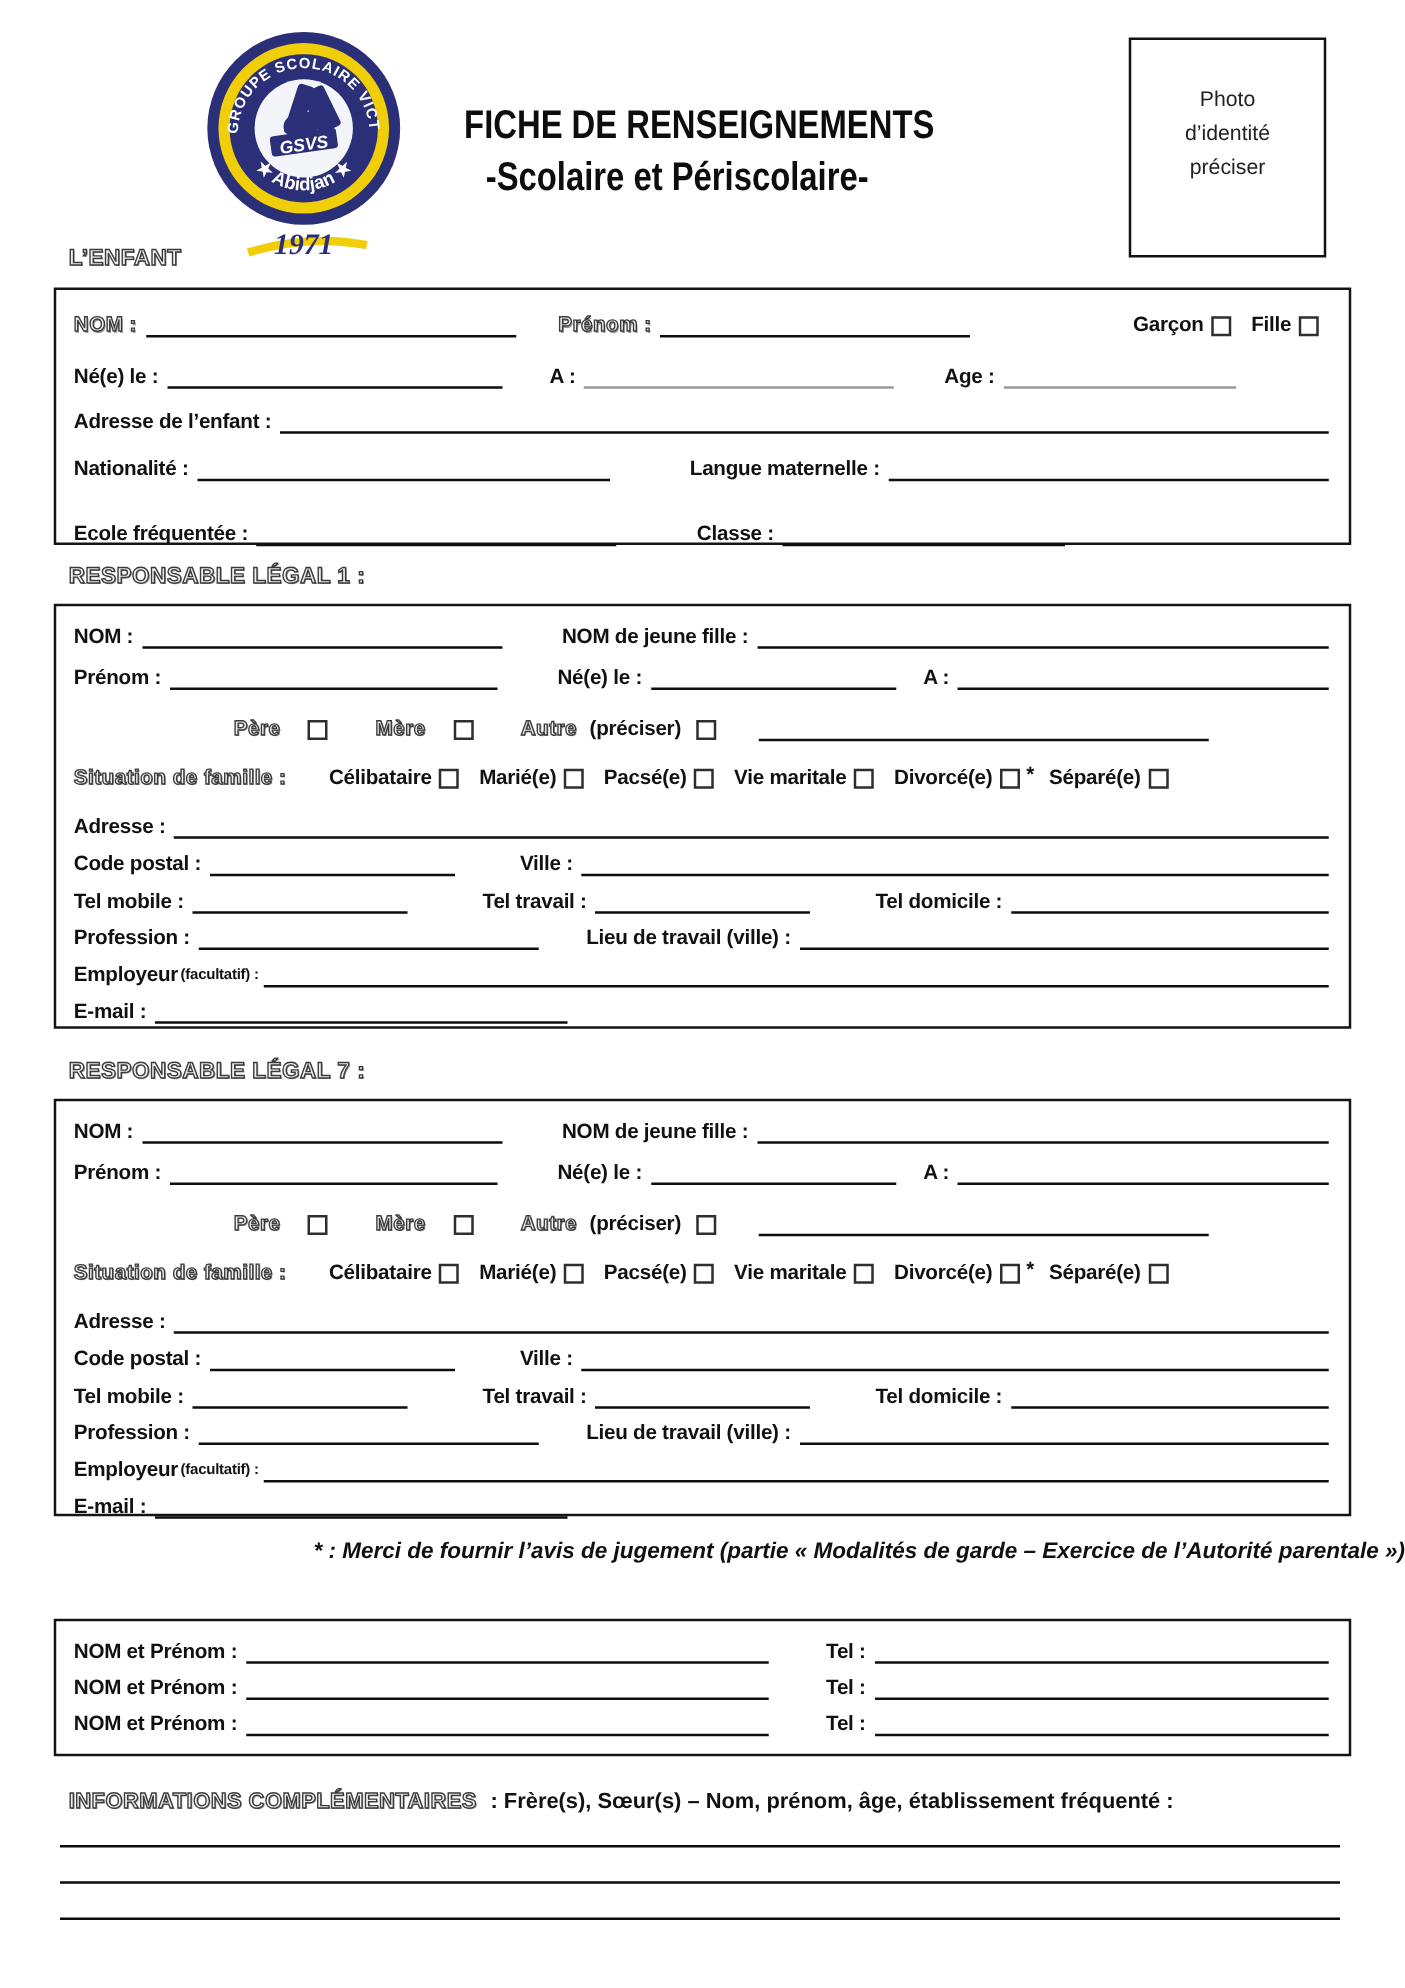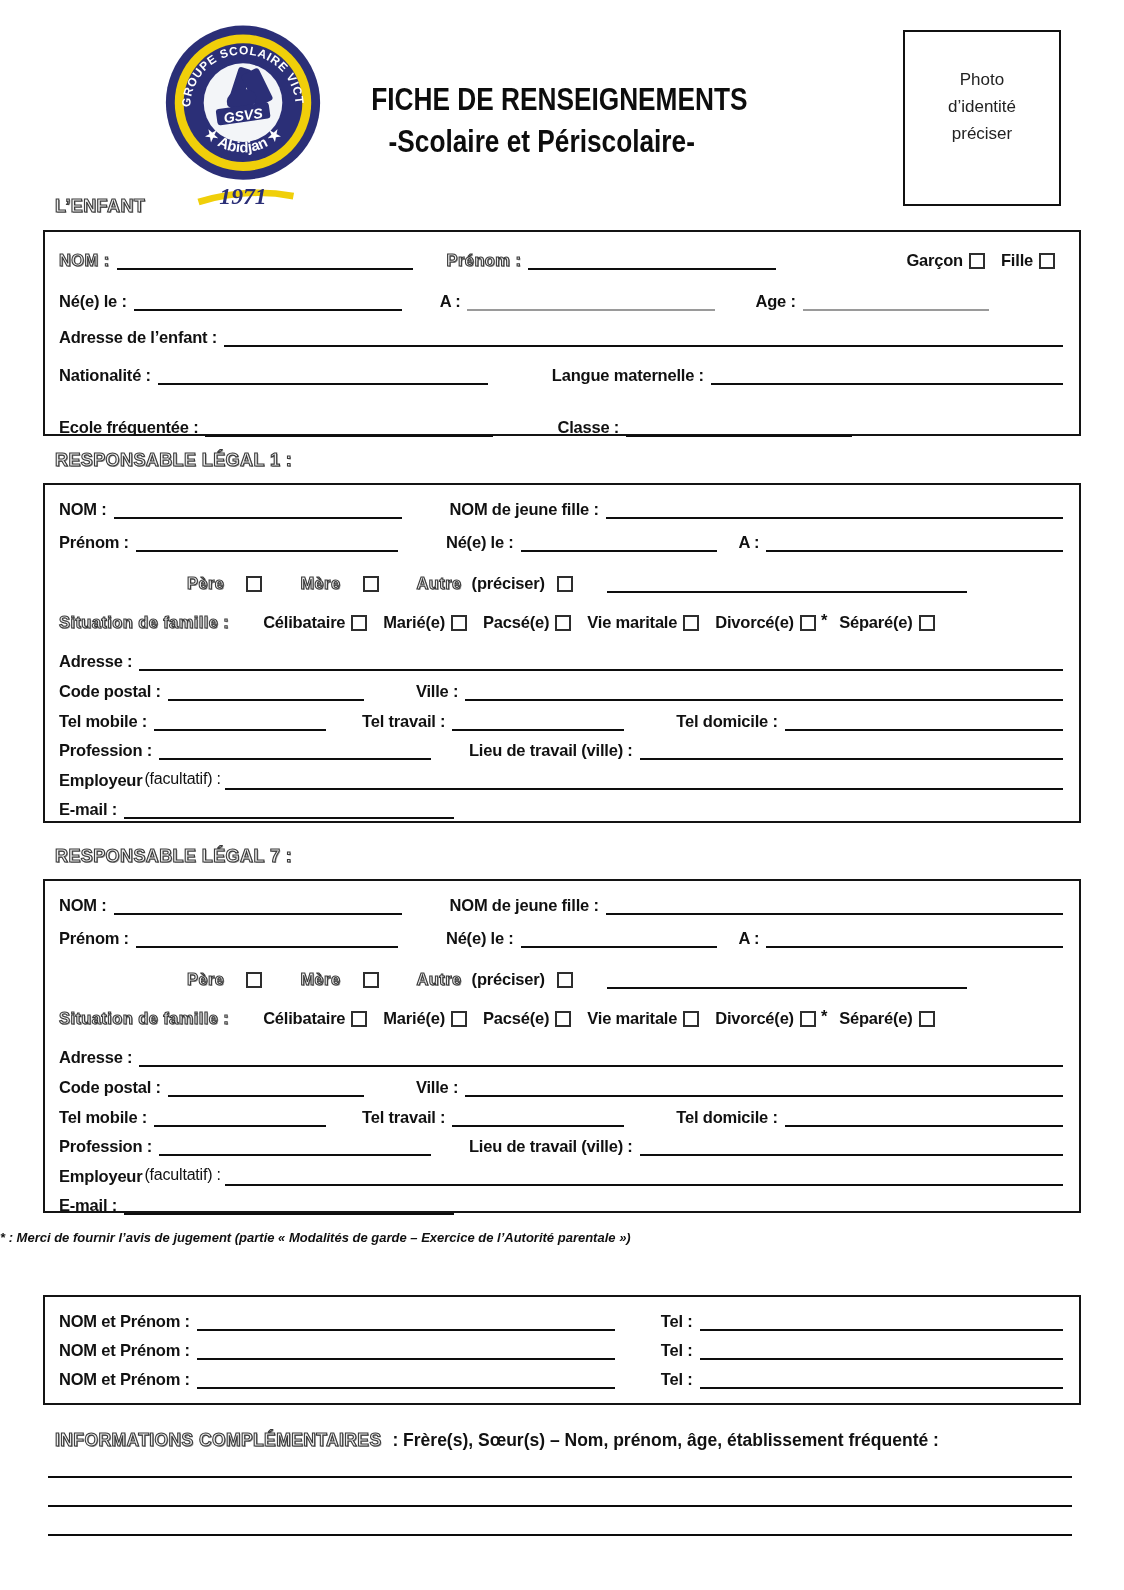--- a/index.html
+++ b/index.html
@@ -25,26 +25,26 @@
   .sec-heading { position:absolute; left:55px; font-size:18px; white-space:nowrap; }
   
   .box { position:absolute; left:43px; width:1038px; border:2.5px solid #141414; background:#fff; padding:12px 16px 0 14px; }
   .row { display:flex; align-items:flex-end; white-space:nowrap; font-size:16.5px; font-weight:bold; line-height:24px; letter-spacing:-0.2px; }
   .lbl { margin-right:7px; }
   .line { display:inline-block; border-bottom:2.4px solid #0e0e0e; height:18px; align-self:flex-end; margin-bottom:2px; }
   .line.gray { border-bottom-color:#9a9a9a; }
   .line.thin { border-bottom-width:2px; }
   .grow { flex:1 1 auto; }
   .cb { display:inline-block; width:16px; height:16px; border:2px solid #2e2e2e; background:#fff; margin:0 0 3px 6px; }
-  .small { font-size:16px; font-weight:normal; margin:0 4px 1px 2px; }
+  .small { font-size:12px; font-weight:bold; margin:0 4px 1px 2px; }
   .ml10{margin-left:10px}.ml12{margin-left:12px}.ml16{margin-left:16px}.ml22{margin-left:22px}
   .ml30{margin-left:48px}.ml34{margin-left:34px}.ml38{margin-left:38px}.ml40{margin-left:40px}
-  .ml44{margin-left:36px}.ml46{margin-left:46px}.ml52{margin-left:52px}.ml64{margin-left:64px}
-  .footnote { position:absolute; left:0; top:1230px; width:1124px; text-align:left;
-    font-style:italic; font-weight:bold; font-size:13px; color:#101010; }
+  .ml44{margin-left:60px}.ml46{margin-left:46px}.ml52{margin-left:52px}.ml64{margin-left:64px}
+  .footnote { position:absolute; left:0; top:1230px; width:1124px; text-align:right;
+    font-style:italic; font-weight:bold; font-size:18px; color:#101010; }
   .writing-line { position:absolute; left:48px; width:1024px; border-bottom:2.8px solid #0c0c0c; height:0; }
   .star { margin:0 0 2px 5px; }
 </style>
 </head>
 <body>
 
 <div class="page">
 
   <div class="logo">
     <svg viewBox="0 0 120 132" width="178" height="208">

